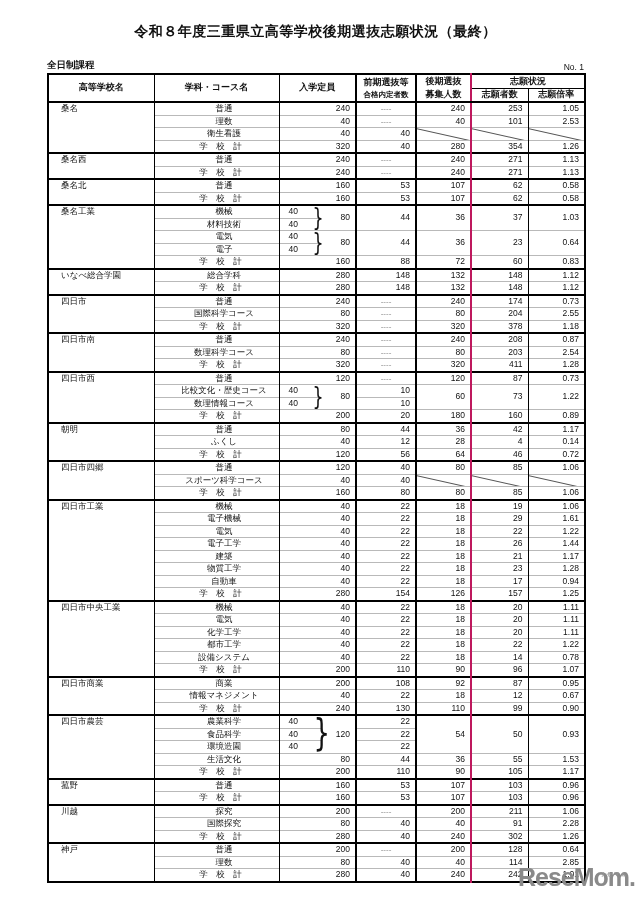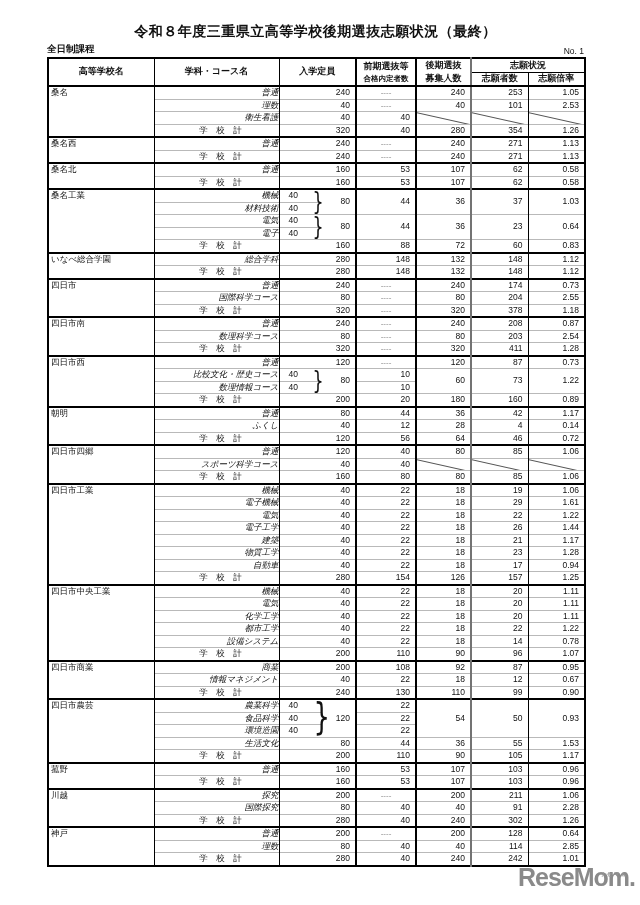--- a/index.html
+++ b/index.html
@@ -7,21 +7,21 @@
     width:640px;height:905px;background:#ffffff;position:relative;overflow:hidden;
     font-family:"Liberation Sans","DejaVu Sans",sans-serif;color:#111;
     -webkit-font-smoothing:antialiased;
   }
   .doc{position:absolute;left:47px;top:0;width:537px;}
   .doc-title{
     margin-top:23px;text-align:center;font-size:14px;font-weight:bold;
     letter-spacing:0.5px;white-space:nowrap;
   }
   .date-line{text-align:right;font-size:8.5px;margin-top:7px;line-height:10px;}
-  .meta-line{display:flex;justify-content:space-between;align-items:flex-end;margin-top:2px;margin-bottom:1px;}
+  .meta-line{display:flex;justify-content:space-between;align-items:flex-end;margin-top:18px;margin-bottom:1px;}
   .course-type{font-size:9.5px;font-weight:bold;}
   .page-no{font-size:8.5px;}
 
   table.main{
     border-collapse:collapse;table-layout:fixed;width:537px;
     border:2px solid #000;
   }
   th,td{
     padding:0;font-size:8.5px;line-height:11.5px;height:11.5px;
     overflow:hidden;white-space:nowrap;box-sizing:border-box;
@@ -31,29 +31,29 @@
   thead th div{line-height:13px;}
   thead th.status-head{border-bottom:1px solid #000;}
   thead tr.subhead th{height:13px;}
 
   
   .col-course{border-left:1px solid #000;}
   .col-capsub{border-left:1px solid #000;}
   .col-capmain{border-left:none;}
   .col-early{border-left:2px solid #000;}
   .col-late{border-left:2px solid #000;}
-  .col-app{border-left:2px solid #737373;}
+  .col-app{border-left:2px solid #be185d;}
   .col-ratio{border-left:1px solid #000;}
 
   
   tbody td{border-top:1px solid #b9b9b9;vertical-align:middle;}
   tbody tr.school-start td{border-top:2px solid #000;}
 
-  td.school{vertical-align:top;text-align:left;padding-left:2px;}
-  td.course{text-align:right;padding-left:15px;font-style:italic;}
+  td.school{vertical-align:top;text-align:left;padding-left:12px;}
+  td.course{text-align:center;padding-left:15px;}
   td.num{text-align:right;padding-right:5px;}
   td.subcap{text-align:center;padding-right:14px;}
   td.total-label{text-align:center;padding-left:8px;}
   td.dash{color:#888;text-align:center;font-size:8px;letter-spacing:0;padding-right:0;}
 
   td.slash{position:relative;}
   td.slash::after{
     content:"";position:absolute;left:-1px;top:0;width:106%;height:0;
     border-top:1px solid #555;transform-origin:0 0;transform:rotate(12.6deg);
   }

